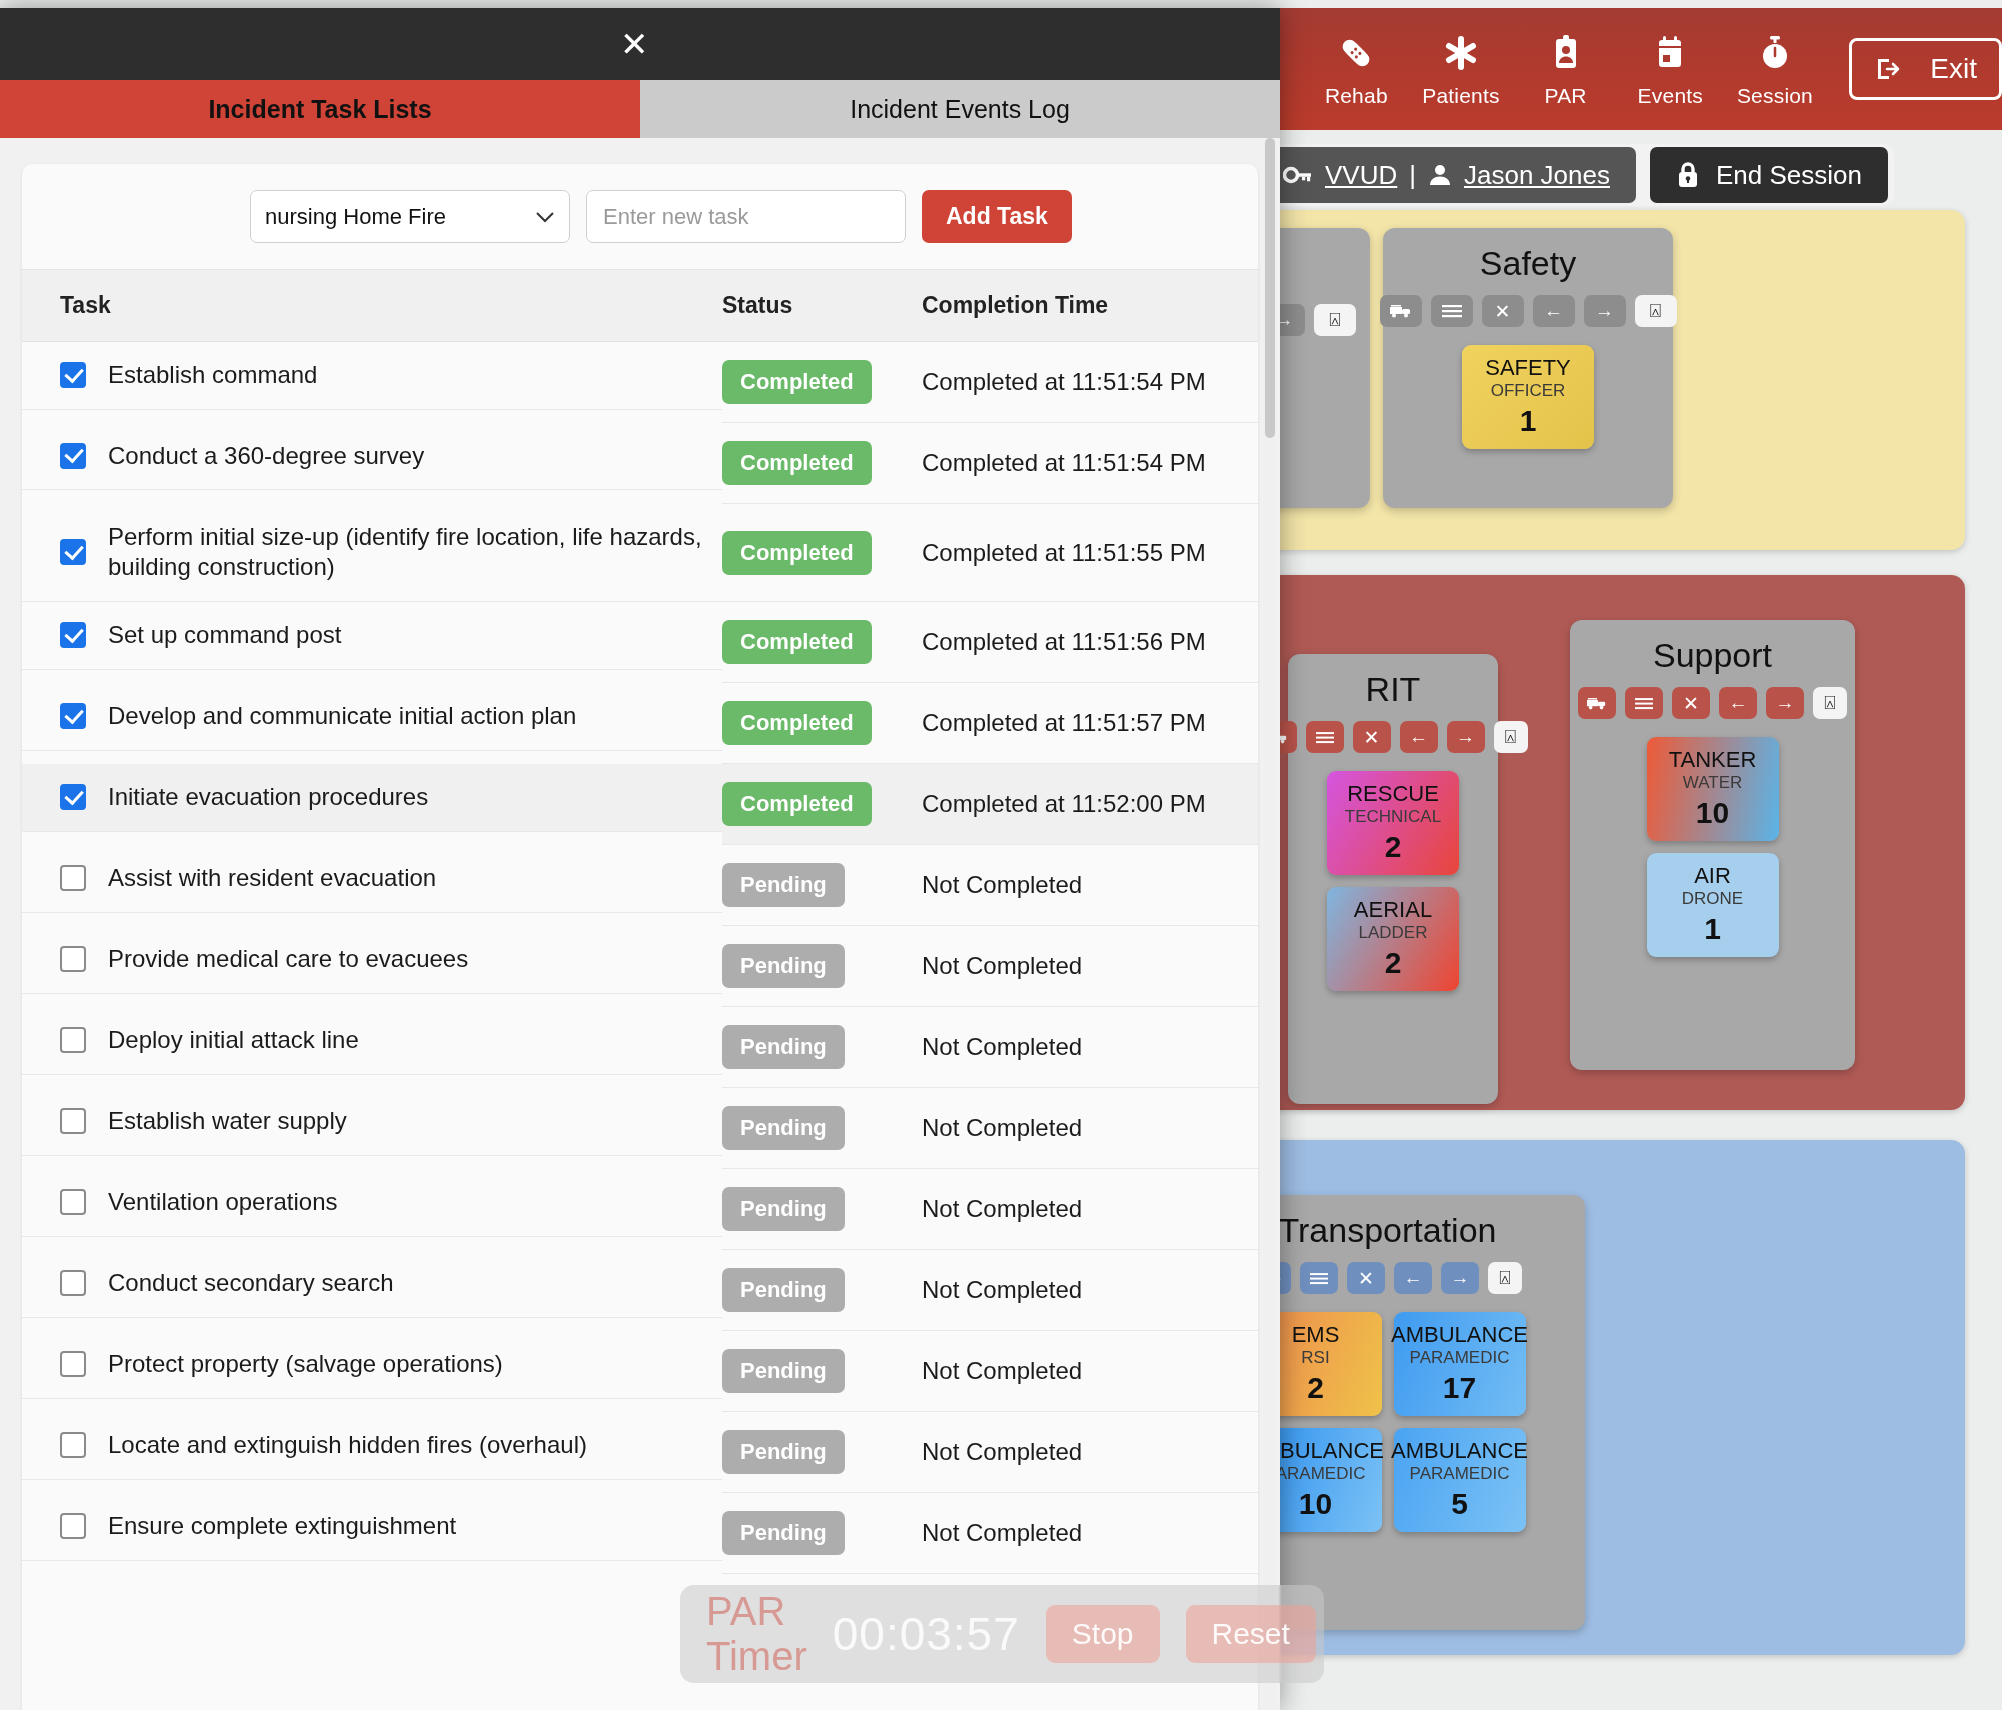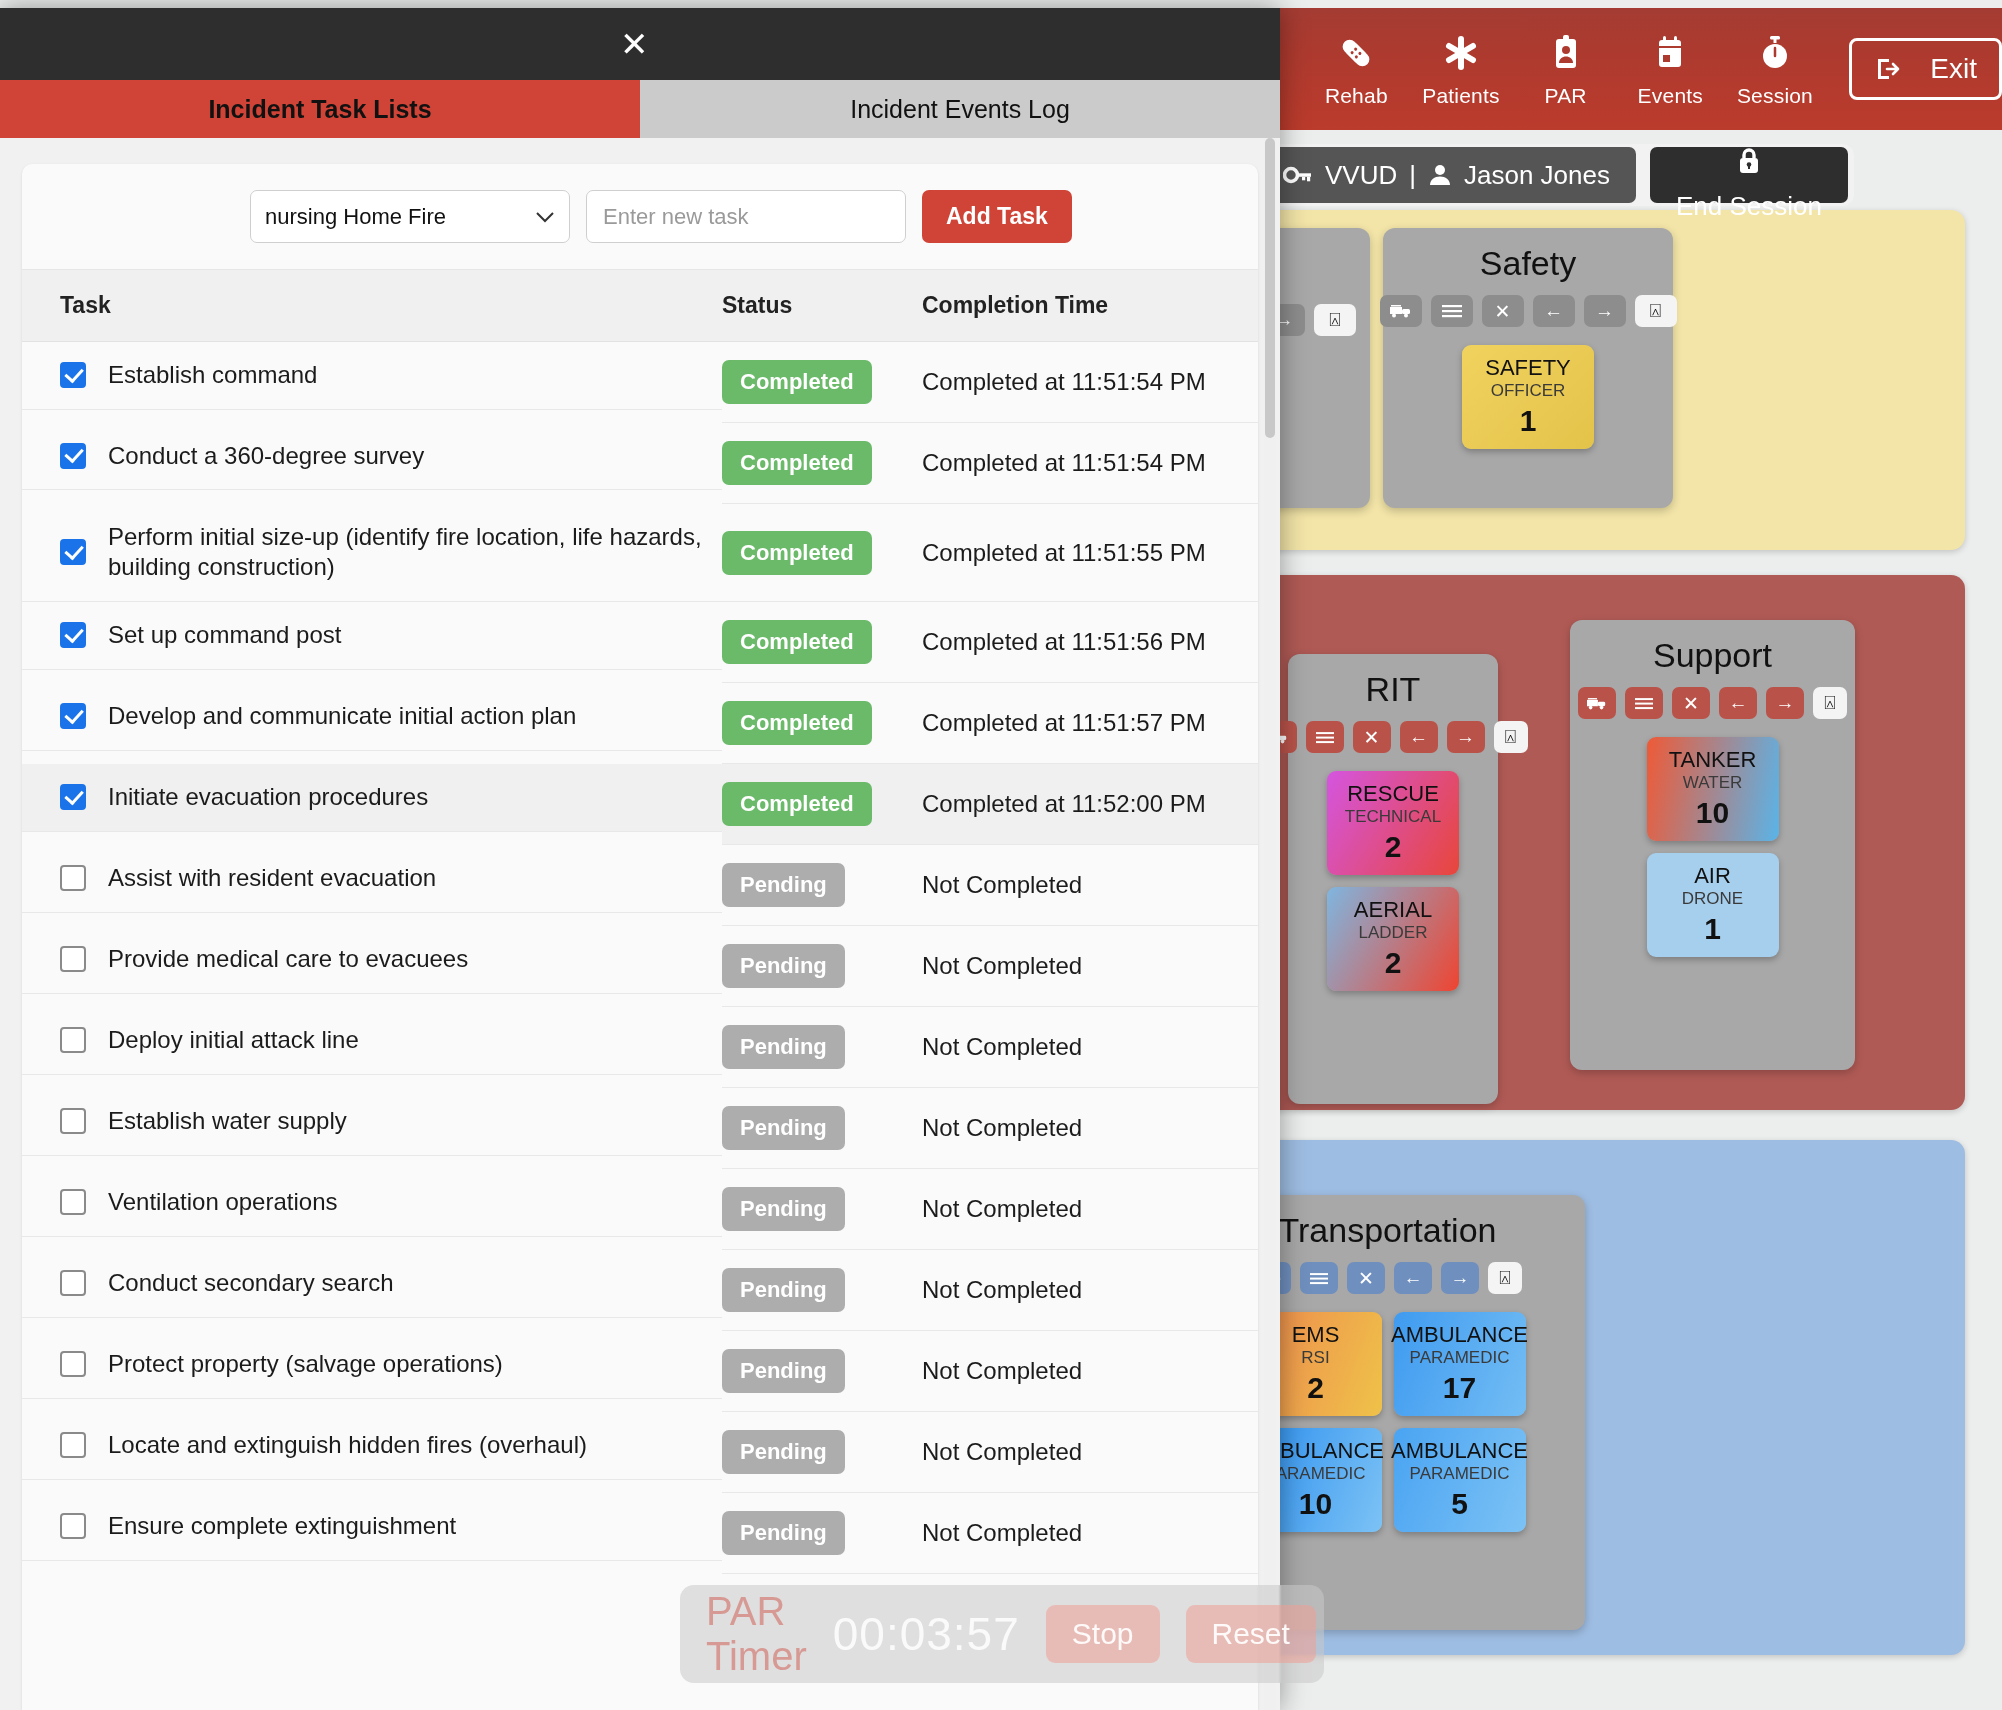--- a/index.html
+++ b/index.html
@@ -35,26 +35,26 @@
   }
 
   #user-bar {
     position: absolute; left: 1258px; top: 144px; height: 62px;
     display: flex; align-items: center;
     background: #f2f2f2; border-radius: 12px; padding: 0;
   }
   #user-chip {
     display: flex; align-items: center; gap: 12px;
     background: #555; color: #fff; height: 56px; padding: 0 26px 0 22px;
-    border-radius: 7px; font-size: 26px; margin: 3px 0 3px 3px;
+    border-radius: 7px; font-size: 26px; margin: 3px 0 3px 3px; text-decoration: underline;
   }
   #end-session-btn {
     display: flex; align-items: center; gap: 16px;
     background: #2e2e2e; color: #fff; height: 56px; padding: 0 26px;
-    border-radius: 7px; font-size: 26px; margin: 3px 6px 3px 14px; cursor: pointer; flex-direction: column;
+    border-radius: 7px; font-size: 26px; margin: 3px 6px 3px 14px; cursor: pointer;
   }
 
   
   .panel {
     position: absolute; border-radius: 14px;
     box-shadow: 0 2px 6px rgba(0,0,0,.18);
   }
   #panel-yellow { left: 1120px; top: 210px; width: 845px; height: 340px; background: #f3e5a8; }
   #panel-red    { left: 1120px; top: 575px; width: 845px; height: 535px; background: #b05a55; }
   #panel-blue   { left: 1120px; top: 1140px; width: 845px; height: 515px; background: #9ebde2; }

